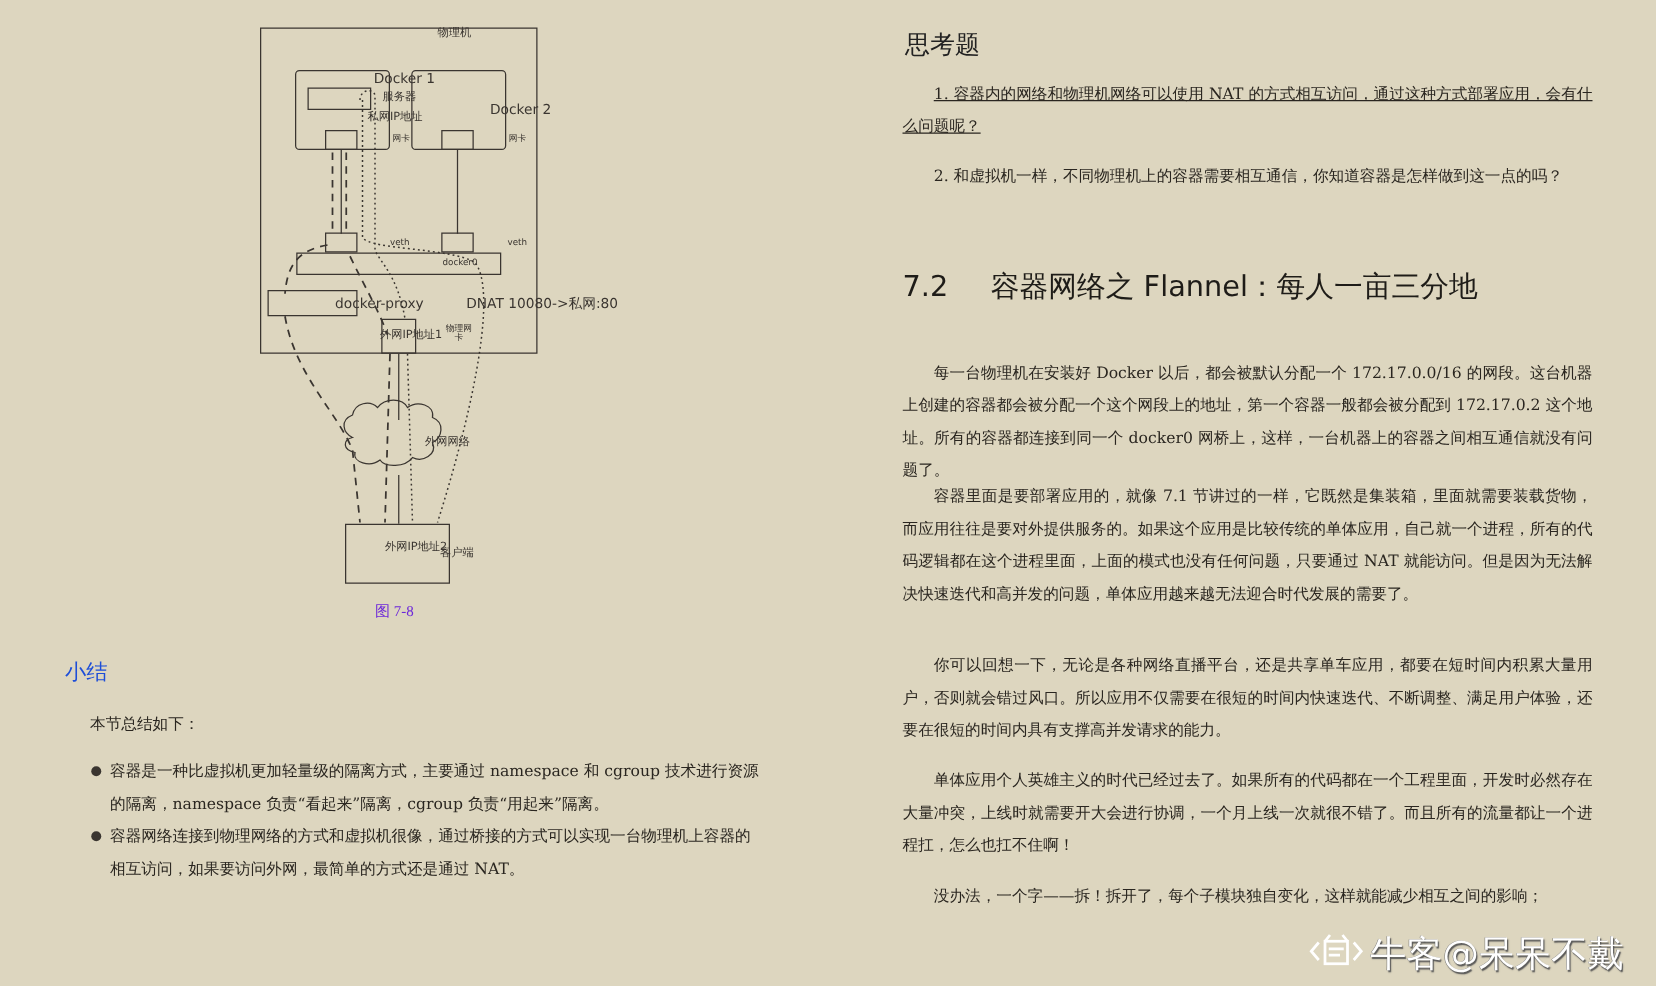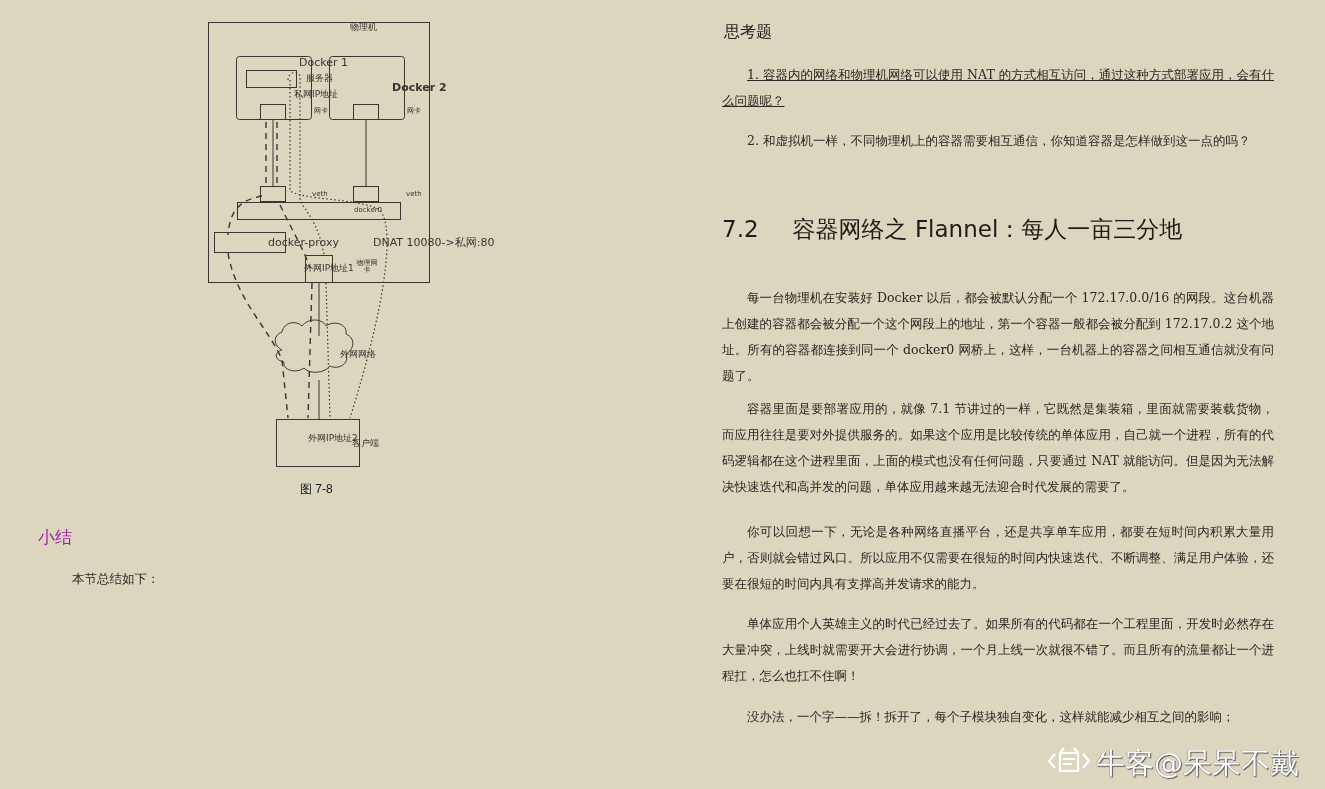--- a/index.html
+++ b/index.html
@@ -18,53 +18,53 @@
   .diagram { position: absolute; left: 200px; top: 10px; width: 240px; height: 480px; }
   .diagram svg { position: absolute; left: 0; top: 0; }
   .dlabel {
     position: absolute; font-family: "DejaVu Sans", sans-serif;
     font-size: 9px; color: #3a3530; white-space: nowrap; line-height: 1; padding-left: 48px;
   }
   .dlabel.md { font-size: 11px; }
   .dlabel.sm { font-size: 7px; text-align: right; }
   .fig-caption {
     position: absolute; left: 300px; top: 481px; font-size: 12px;
-    font-family: Liberation Sans, sans-serif; color: #0f172a;
+    font-family: Liberation Serif, serif; color: #6d28d9;
   }
 
   
   .summary-title {
-    position: absolute; left: 38px; top: 526px; font-size: 17px;
-    font-family: "DejaVu Sans", sans-serif; color: #a21caf;
+    position: absolute; left: 52px; top: 526px; font-size: 17px;
+    font-family: "DejaVu Sans", sans-serif; color: #1d4ed8;
   }
   .summary-intro { position: absolute; left: 72px; top: 571px; font-size: 12.5px; }
   .bullets { position: absolute; left: 72px; top: 604px; width: 540px; margin: 0; padding: 0; list-style: none; }
   .bullets li { position: relative; padding-left: 16px; font-size: 12.5px; line-height: 26px; margin-bottom: 0; }
   .bullets li .dot {
     position: absolute; left: 1px; top: 9px; width: 8px; height: 8px; border-radius: 50%; background: #3a3530;
   }
 
   
   .h-think {
-    position: absolute; left: 724px; top: 22px; font-size: 16px;
+    position: absolute; left: 724px; top: 22px; font-size: 20px;
     font-family: "DejaVu Sans", sans-serif; color: #222;
   }
   .para {
     position: absolute; left: 722px; width: 552px; font-size: 12.5px; line-height: 26px;
     text-indent: 2em; margin: 0; text-align: justify;
   }
   .q1 { top: 62px; text-decoration: underline; }
   .q2 { top: 128px; }
   .section-title {
     position: absolute; left: 722px; top: 214px; font-size: 23px;
     font-family: "DejaVu Sans", sans-serif; color: #1e1c18; white-space: nowrap;
   }
   .section-title .num { margin-right: 34px; }
   .p1 { top: 285px; }
-  .p2 { top: 396px; }
+  .p2 { top: 384px; }
   .p3 { top: 519px; }
   .p4 { top: 611px; }
   .p5 { top: 704px; }
 
   .watermark {
     position: absolute; left: 1046px; top: 744px; font-size: 29px;
     font-family: "DejaVu Sans", sans-serif; color: #ffffff;
     text-shadow: 1px 1px 1px #555, -0.5px -0.5px 0 #777;
     white-space: nowrap; display: flex; 
   }
@@ -119,41 +119,51 @@
 
       <g fill="none" stroke="#3a3530" stroke-width="1.2" stroke-dasharray="1.5,2.5">
         <path d="M88 70 C88 62,98 60,100 66 L100 190 C104 200,118 210,124 245"></path>
         <path d="M126 273 L130 408"></path>
         <path d="M90 70 L90 180 C96 190,160 188,180 200 C196 220,184 300,150 408"></path>
       </g>
     </svg>
 
     <span class="dlabel" style="left:102px;top:13px;">物理机</span>
     <span class="dlabel md" style="left:51px;top:47px;">Docker 1</span>
-    <span class="dlabel md" style="left:144px;top:72px;font-weight:bold;">Docker 2</span>
+    <span class="dlabel md" style="left:144px;top:72px;">Docker 2</span>
     <span class="dlabel" style="left:58px;top:64px;">服务器</span>
     <span class="dlabel" style="left:46px;top:80px;">私网IP地址</span>
     <span class="dlabel sm" style="left:66px;top:98px;">网卡</span>
     <span class="dlabel sm" style="left:159px;top:98px;">网卡</span>
     <span class="dlabel sm" style="left:64px;top:181px;">veth</span>
     <span class="dlabel sm" style="left:158px;top:181px;">veth</span>
     <span class="dlabel sm" style="left:106px;top:197px;">docker0</span>
     <span class="dlabel md" style="left:20px;top:227px;">docker-proxy</span>
     <span class="dlabel md" style="left:125px;top:227px;">DNAT 10080-&gt;私网:80</span>
     <span class="dlabel" style="left:56px;top:254px;text-align:right;">外网IP地址1</span>
     <span class="dlabel sm" style="left:107px;top:250px;width:24px;white-space:normal;text-align:center;">物理网卡</span>
     <span class="dlabel" style="left:92px;top:340px;">外网网络</span>
     <span class="dlabel" style="left:60px;top:396px;margin-top:28px;">外网IP地址2</span>
     <span class="dlabel" style="left:104px;top:429px;">客户端</span>
   </div>
 
   <div class="fig-caption">图 7-8</div>
 
   <div class="summary-title">小结</div>
   <div class="summary-intro">本节总结如下：</div>
+  <ul class="bullets">
+    <li>
+      <span class="dot"></span>
+      <span>容器是一种比虚拟机更加轻量级的隔离方式，主要通过 namespace 和 cgroup 技术进行资源的隔离，namespace 负责“看起来”隔离，cgroup 负责“用起来”隔离。</span>
+    </li>
+    <li>
+      <span class="dot"></span>
+      <span>容器网络连接到物理网络的方式和虚拟机很像，通过桥接的方式可以实现一台物理机上容器的相互访问，如果要访问外网，最简单的方式还是通过 NAT。</span>
+    </li>
+  </ul>
 </div>
 
 <div class="page page-right"></div>
 
 <div class="h-think">思考题</div>
 <p class="para q1">1. 容器内的网络和物理机网络可以使用 NAT 的方式相互访问，通过这种方式部署应用，会有什么问题呢？</p>
 <p class="para q2">2. 和虚拟机一样，不同物理机上的容器需要相互通信，你知道容器是怎样做到这一点的吗？</p>
 
 <div class="section-title">
   <span class="num">7.2</span><span>容器网络之 Flannel：每人一亩三分地</span>

